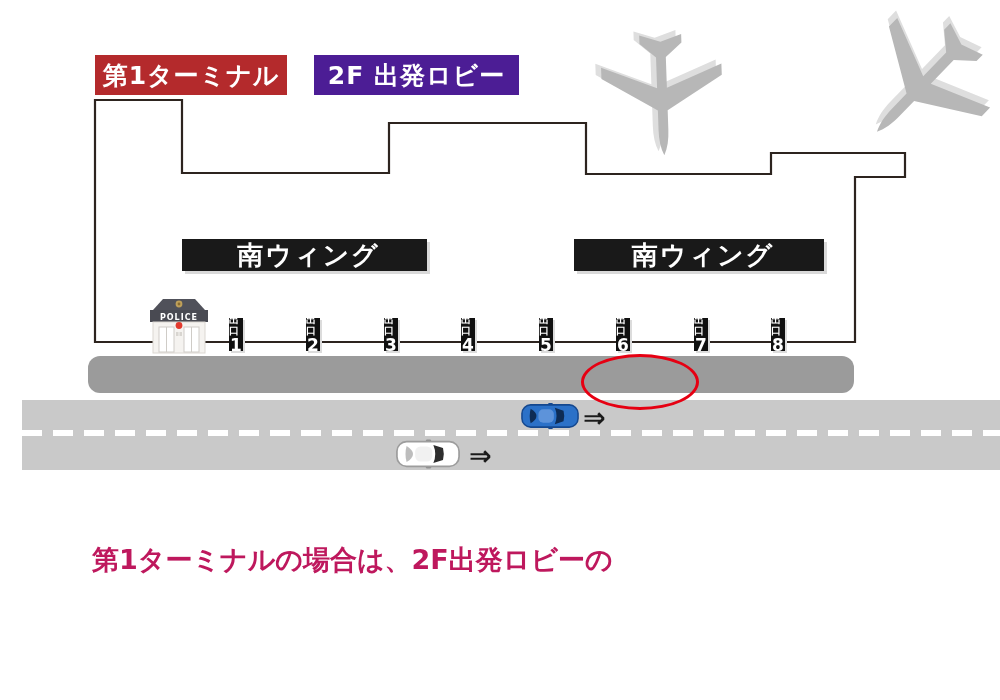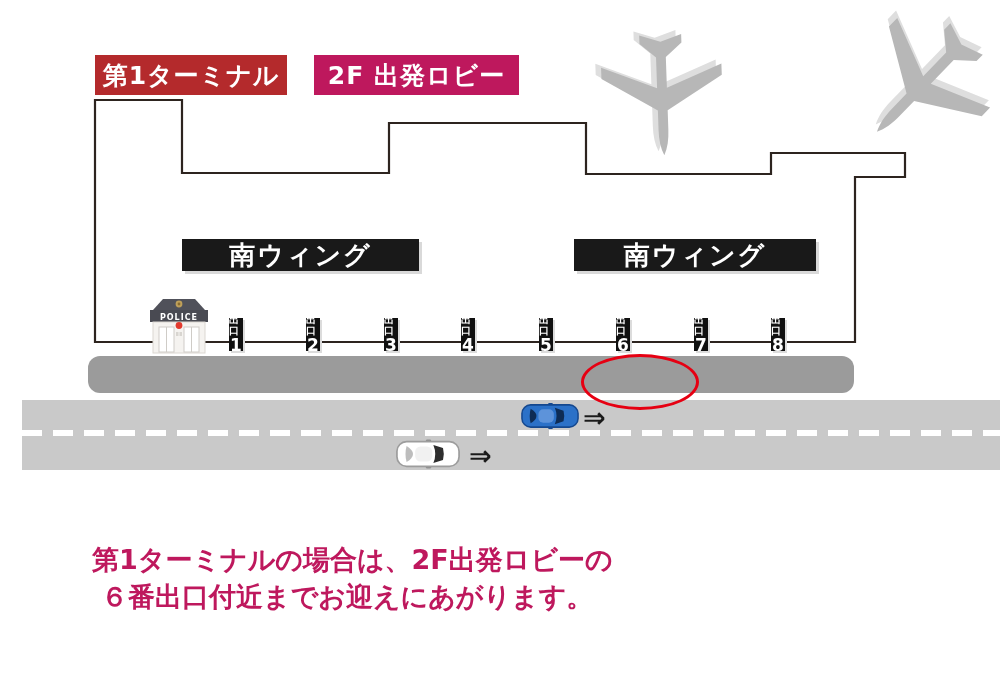--- a/index.html
+++ b/index.html
@@ -6,28 +6,28 @@
   .canvas{
     position:relative;width:1000px;height:700px;background:#ffffff;
     overflow:hidden;font-family:"DejaVu Sans","Liberation Sans",sans-serif;margin-left:22px;
   }
   
   .badge{
     position:absolute;top:55px;height:40px;display:flex;align-items:center;
     justify-content:center;color:#fff;font-weight:bold;font-size:25px;letter-spacing:1px;
   }
   .badge-terminal{left:73px;width:192px;background:#b42a2c;}
-  .badge-lobby{left:292px;width:205px;background:#be185d;}
+  .badge-lobby{left:292px;width:205px;background:#4c1d95;}
   
   .bldg-svg{position:absolute;left:0;top:0;width:1000px;height:700px;}
   
   .wing{
     position:absolute;top:239px;height:32px;background:#191919;color:#fff;
     display:flex;align-items:center;justify-content:center;font-weight:bold;
-    font-size:26px;letter-spacing:2px;box-shadow:3px 3px 0 #d9d9d9;
+    font-size:26px;letter-spacing:2px;box-shadow:3px 3px 0 #d9d9d9;padding-left:8px;
   }
   .wing-south{left:160px;width:237px;}
   .wing-north{left:552px;width:242px;}
   
   .exit-sign{
     position:absolute;top:318px;width:14px;height:33px;background:#101010;color:#fff;
     display:flex;flex-direction:column;align-items:center;justify-content:center;
     box-shadow:2px 2px 0 #dcdcdc;
   }
   .exit-word{font-size:10px;line-height:1.05;font-weight:bold;letter-spacing:1px;}
@@ -164,16 +164,15 @@
     <rect x="28" y="23" width="5" height="4.5" rx="1.2" fill="#8f8f8f"></rect>
     <rect x="1" y="2.5" width="58" height="23" rx="9" fill="#ffffff" stroke="#9d9d9d" stroke-width="1.6"></rect>
     <path d="M10,6.5 Q16,10 16,14 Q16,18 10,21.5 Q8,14 10,6.5 Z" fill="#bdbdbd"></path>
     <rect x="18" y="7" width="16" height="14" rx="5" fill="#f1f1f1"></rect>
     <path d="M35,5.5 L44,8.5 Q45.5,14 44,19.5 L35,22.5 Q38.5,14 35,5.5 Z" fill="#2e2e2e"></path>
   </svg>
   <span class="dir-arrow arrow-white">⇒</span>
 
   <div class="note">
     <div class="note-line1">第1ターミナルの場合は、2F出発ロビーの</div>
-    <div class="note-line2">６番出口付近までお迎えにあがります。</div>
   </div>
 
 </div>
 
 </body></html>

